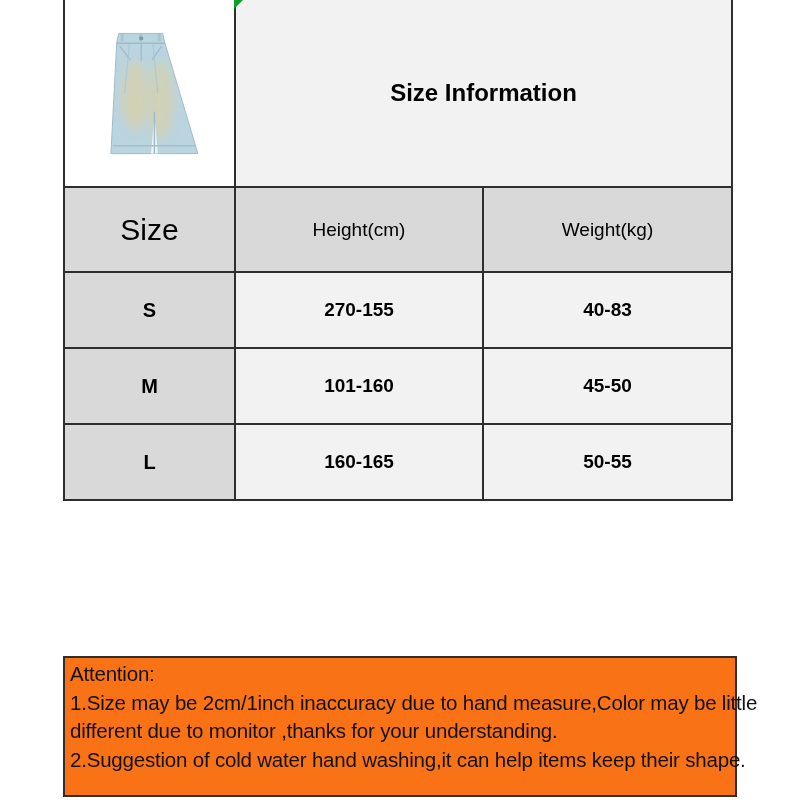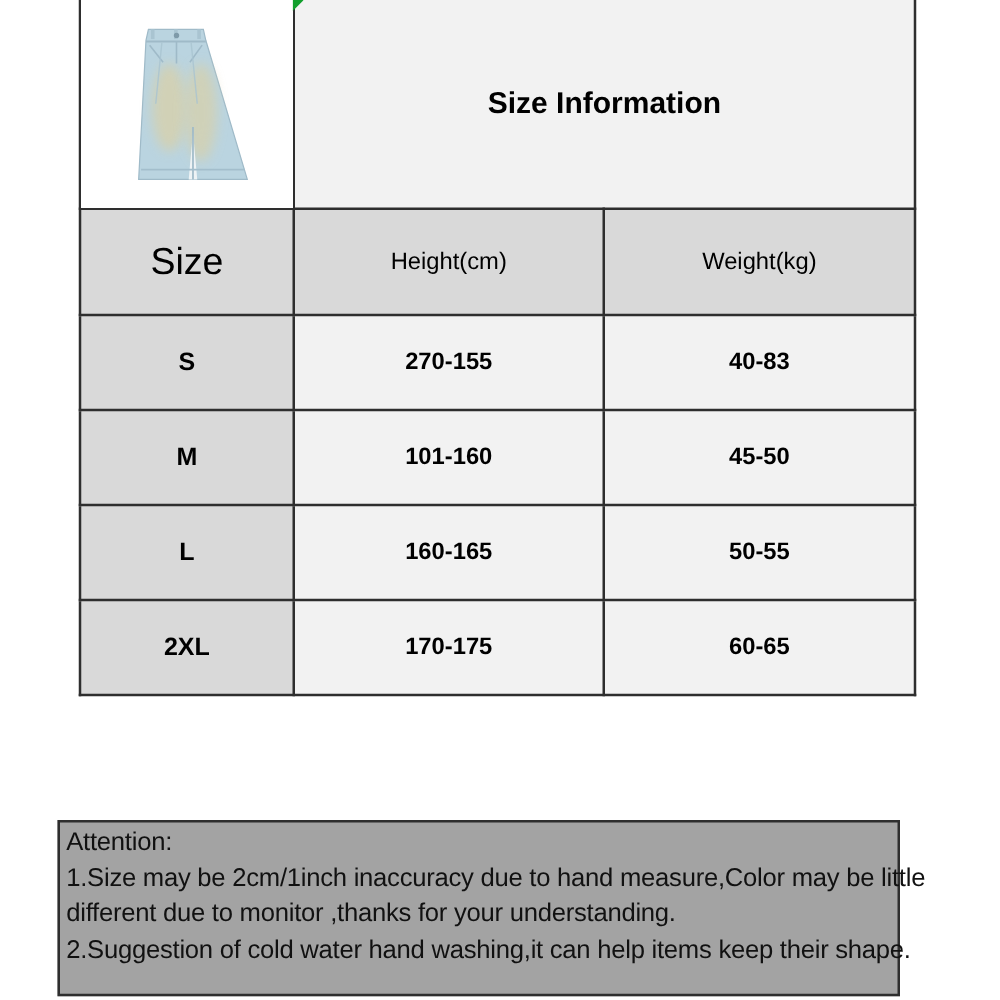--- a/index.html
+++ b/index.html
@@ -26,21 +26,21 @@
   }
   table.size-table td, table.size-table th{
     border:2px solid var(--border,#2e2e2e);
     text-align:center;vertical-align:middle;
     padding:0;overflow:hidden;
   }
   .col-size{width:171px;}
   .col-height{width:248px;}
   .col-weight{width:249px;}
 
-  .row-top{height:168px;}
+  .row-top{height:188px;}
   .row-head{height:85px;}
   .row-data{height:76px;}
 
   td.img-cell{background:#ffffff;position:relative;}
   td.title-cell{
     background:var(--header-cell-bg,#f2f2f2);
     font-size:24px;font-weight:bold;
   }
   th.col-head{
     background:var(--label-cell-bg,#d9d9d9);
@@ -52,23 +52,23 @@
     font-size:20px;font-weight:bold;
   }
   td.value-cell{
     background:var(--value-cell-bg,#f2f2f2);
     font-size:19px;font-weight:bold;
   }
 
   .pants-svg{position:absolute;inset:0;width:100%;height:100%;}
 
   .attention{
-    position:absolute;left:46px;top:656px;width:674px;height:141px;
+    position:absolute;left:63px;top:656px;width:674px;height:141px;
     box-sizing:border-box;border:2px solid var(--border,#2e2e2e);
-    background:#a3a3a3;padding:2px 0 0 5px;
+    background:#f97316;padding:2px 0 0 5px;
     font-size:20.5px;line-height:28.5px;color:#111;
     letter-spacing:-0.2px;
     white-space:nowrap;
   }
 </style>
 </head>
 <body>
 
 <div class="stage">
 
@@ -132,25 +132,20 @@
       <tr class="row-data">
         <td class="size-label">M</td>
         <td class="value-cell">101-160</td>
         <td class="value-cell">45-50</td>
       </tr>
       <tr class="row-data">
         <td class="size-label">L</td>
         <td class="value-cell">160-165</td>
         <td class="value-cell">50-55</td>
       </tr>
-      <tr class="row-data">
-        <td class="size-label">2XL</td>
-        <td class="value-cell">170-175</td>
-        <td class="value-cell">60-65</td>
-      </tr>
     </tbody>
   </table>
 
   <div class="attention">
     <div>Attention:</div>
     <div>1.Size may be 2cm/1inch inaccuracy due to hand measure,Color may be little</div>
     <div>different due to monitor ,thanks for your understanding.</div>
     <div>2.Suggestion of cold water hand washing,it can help items keep their shape.</div>
   </div>
 

